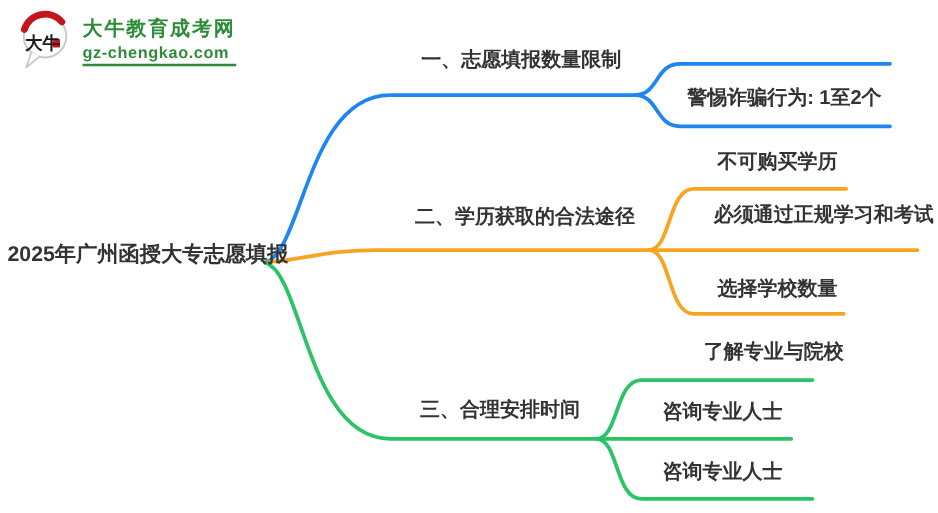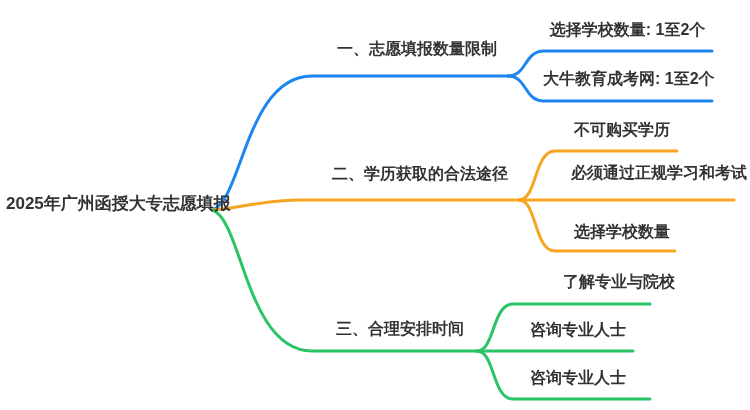--- a/index.html
+++ b/index.html
@@ -57,27 +57,39 @@
       <path d="M212 210 C242 218 246 351 312 351 L477 351"></path>
       <path d="M477 351 C495 351 492 304 513 304 L650 304"></path>
       <path d="M477 351 L633 351"></path>
       <path d="M477 351 C495 351 492 399 513 399 L650 399"></path>
     </g>
   </svg>
 
   <div class="label root" style="left:6px;top:192px;width:200px;">2025年广州函授大专志愿填报</div>
 
   <div class="label" style="left:319px;top:38px;width:196px;">一、志愿填报数量限制</div>
-  <div class="label" style="left:543px;top:19px;width:169px;">选择学校数量: 1至2个</div>
-  <div class="label" style="left:543px;top:68px;width:169px;">大牛教育成考网: 1至2个</div>
+  <div class="label" style="left:543px;top:68px;width:169px;">警惕诈骗行为: 1至2个</div>
 
   <div class="label" style="left:322px;top:163px;width:196px;">二、学历获取的合法途径</div>
   <div class="label" style="left:554px;top:119px;width:136px;">不可购买学历</div>
   <div class="label" style="left:571px;top:162px;width:164px;text-align:center;">必须通过正规学习和考试</div>
   <div class="label" style="left:554px;top:221px;width:136px;">选择学校数量</div>
 
   <div class="label" style="left:312px;top:318px;width:176px;">三、合理安排时间</div>
   <div class="label" style="left:540px;top:271px;width:158px;">了解专业与院校</div>
   <div class="label" style="left:512px;top:319px;width:132px;">咨询专业人士</div>
   <div class="label" style="left:512px;top:367px;width:132px;">咨询专业人士</div>
 
+  <div class="logo">
+    <svg class="logo-badge" viewBox="0 0 44 50" aria-hidden="true">
+      <circle cx="22" cy="21" r="17" fill="#ffffff" stroke="#c9c9c9" stroke-width="1.5"></circle>
+      <path d="M11 34 L7 46 L18 37" fill="#ffffff" stroke="#c9c9c9" stroke-width="1.5" stroke-linejoin="round"></path>
+      <path d="M5.5 15.5 A17.5 17.5 0 0 1 35.5 9.5" stroke="#c4151c" stroke-width="5.5" fill="none" stroke-linecap="round"></path>
+      <rect x="28" y="23" width="6" height="7" rx="1" fill="#c4151c"></rect>
+      <text x="20" y="31" text-anchor="middle" font-size="14" font-weight="bold" fill="#1a1a1a" font-family="'Liberation Sans','DejaVu Sans',sans-serif">大牛</text>
+    </svg>
+    <div class="logo-text">
+      <div class="logo-name">大牛教育成考网</div>
+      <div class="logo-domain">gz-chengkao.com</div>
+    </div>
+  </div>
 
 </div>
 
 </body></html>

